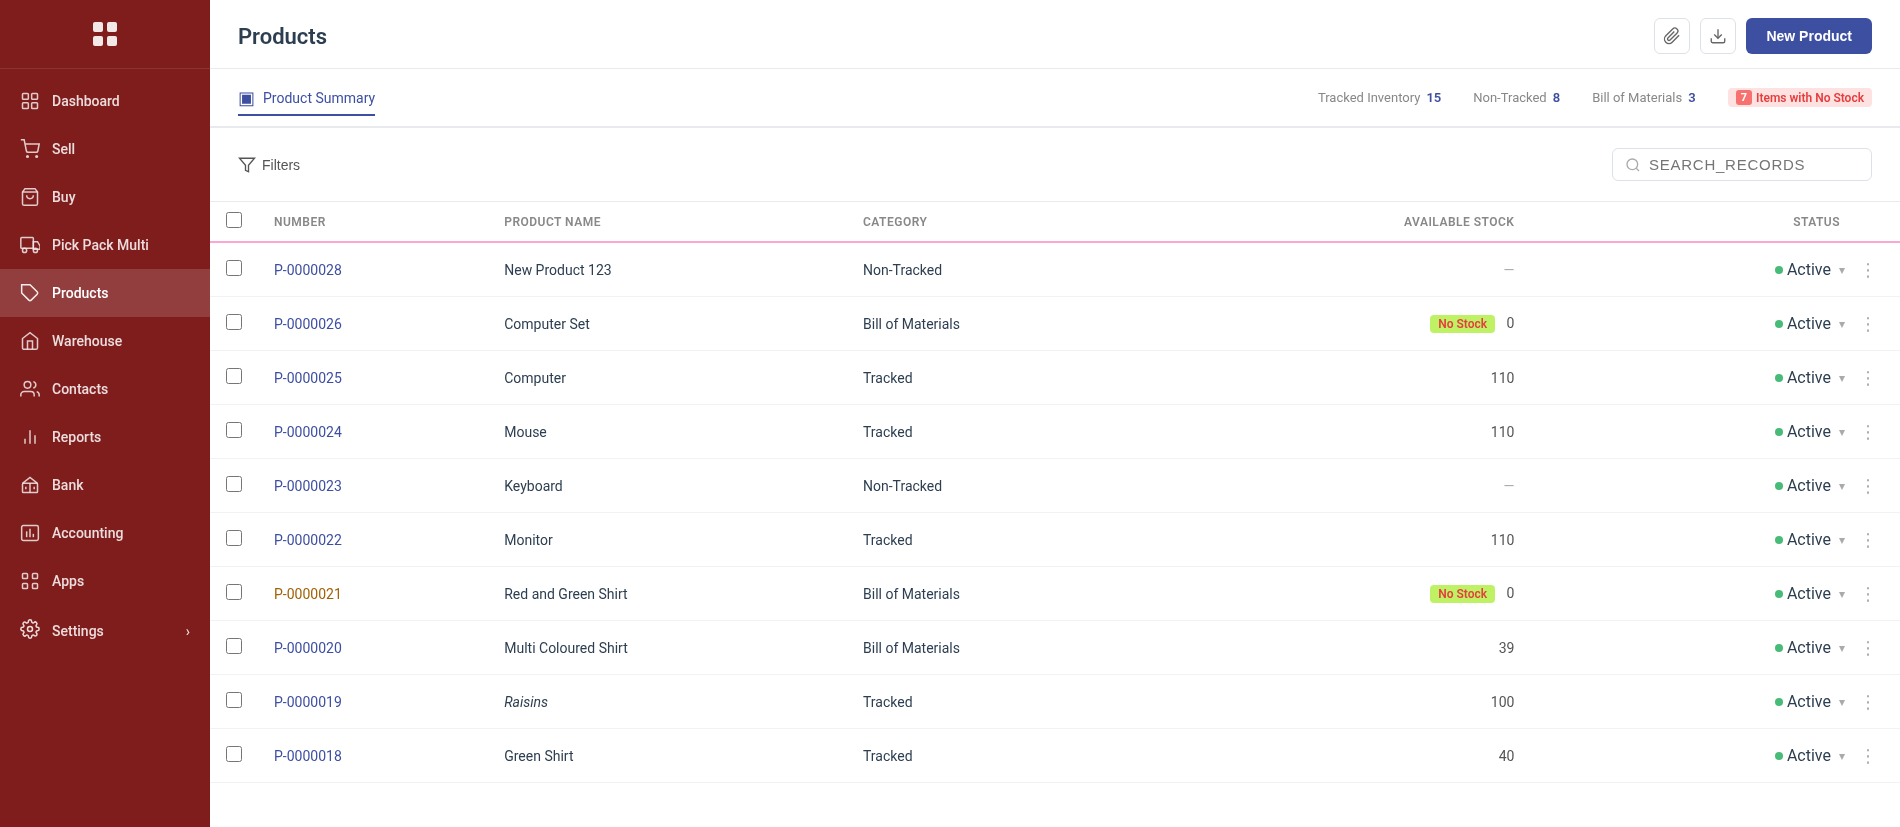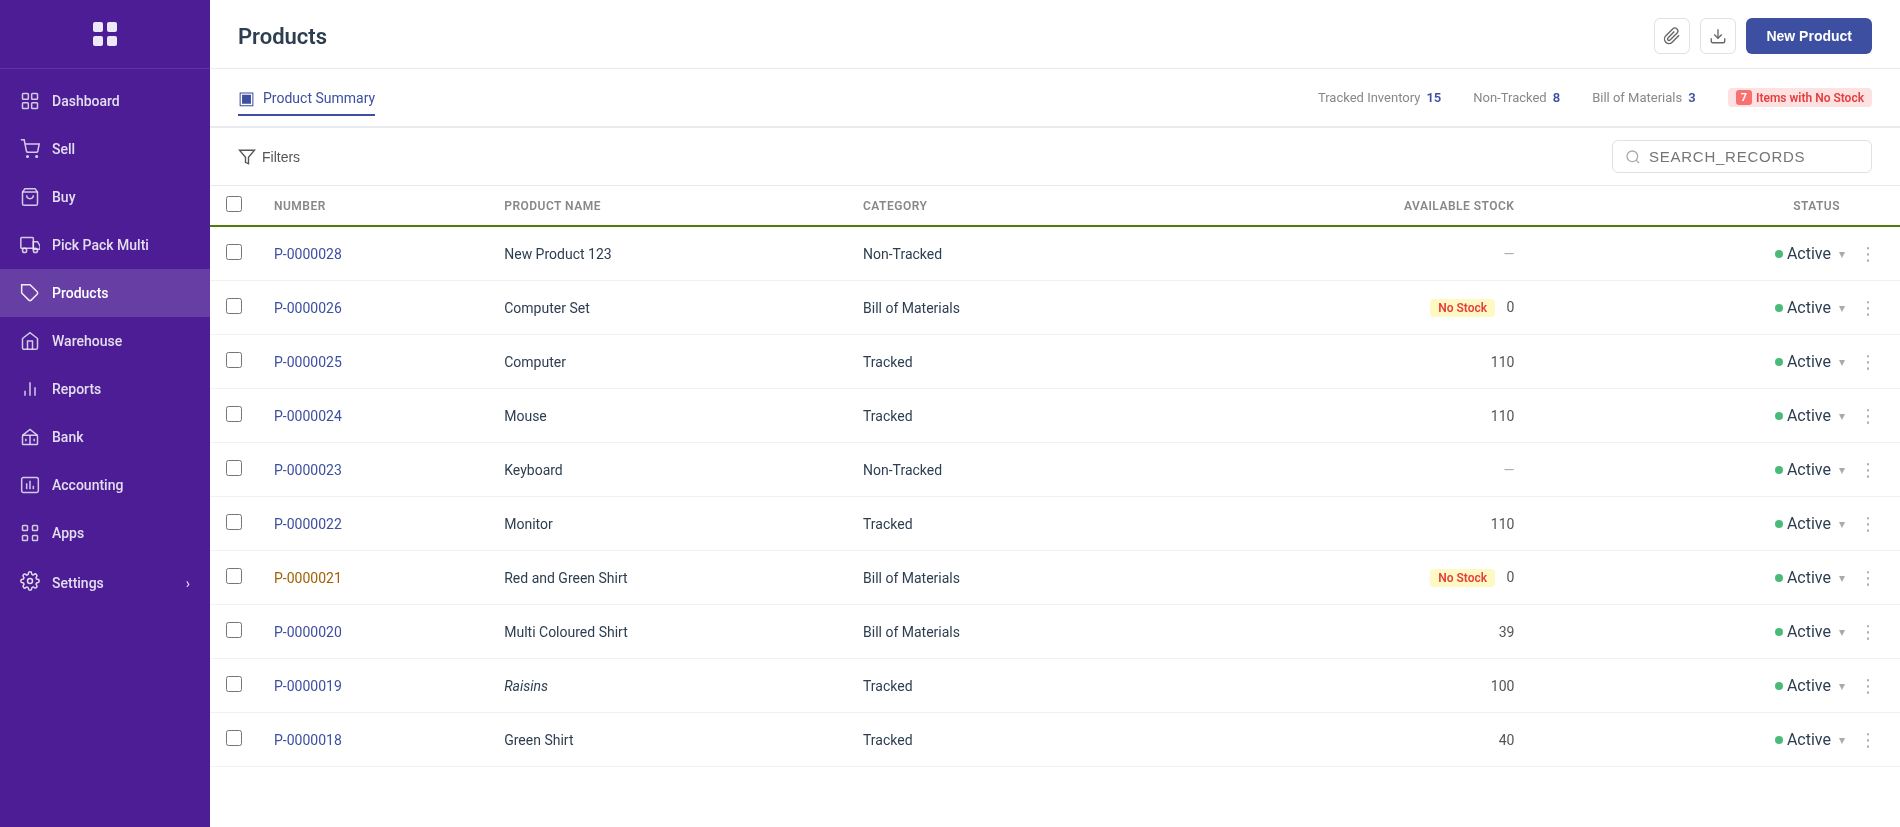--- a/index.html
+++ b/index.html
@@ -2,21 +2,21 @@
 <html><head>
   <meta charset="utf-8">
   <style>
     * { box-sizing: border-box; margin: 0; padding: 0; }
     body { font-family: -apple-system, BlinkMacSystemFont, 'Segoe UI', Roboto, sans-serif; display: flex; height: 100vh; overflow: hidden; background: #f5f6fa; }
 
     
     .sidebar {
       width: 210px;
       min-width: 210px;
-      background: #4c1d95;
+      background: #7f1d1d;
       display: flex;
       flex-direction: column;
       height: 100vh;
       overflow-y: auto;
     }
     .sidebar-logo {
       padding: 18px 20px;
       display: flex;
       align-items: center;
       justify-content: center;
@@ -130,21 +130,21 @@
       font-weight: 600;
       display: flex; align-items: center; gap: 4px;
     }
     .stat-badge-num { background: #f87171; color: #fff; border-radius: 3px; padding: 1px 5px; font-weight: 700; font-size: 11px; }
 
     
     .toolbar {
       display: flex;
       align-items: center;
       justify-content: space-between;
-      padding: 12px 28px;
+      padding: 20px 28px;
       border-bottom: 1px solid #e8eaed;
     }
     .filter-btn {
       display: flex; align-items: center; gap: 6px;
       color: #555; font-size: 14px; cursor: pointer;
       background: none; border: none;
     }
     .filter-btn svg { width: 18px; height: 18px; fill: none; stroke: currentColor; stroke-width: 1.8; }
     .search-box {
       display: flex; align-items: center;
@@ -161,41 +161,41 @@
       font-size: 15px; color: #ccc;
       background: transparent;
       text-transform: uppercase;
       letter-spacing: 0.05em;
       width: 180px;
     }
 
     
     .table-container { overflow-x: auto; }
     table { width: 100%; border-collapse: collapse; }
-    thead tr { border-bottom: 2px solid #4d7c0f; }
+    thead tr { border-bottom: 2px solid #f9a8d4; }
     th {
       text-align: left;
       padding: 10px 16px;
       font-size: 12px;
       font-weight: 600;
       color: #888;
       text-transform: uppercase;
       letter-spacing: 0.04em;
       background: #fff;
     }
     th.check-col { width: 48px; }
     th.stock-col { text-align: right; padding-right: 60px; }
     th.status-col { text-align: right; padding-right: 60px; }
     tbody tr { border-bottom: 1px solid #f0f2f5; }
     td { padding: 14px 16px; font-size: 14px; color: #2c3e50; }
     td.check-col { width: 48px; }
     td.stock-col { text-align: right; padding-right: 60px; color: #555; }
 
     .no-stock-badge {
-      background: #fef9c3;
+      background: #bef264;
       color: #e53e3e;
       border-radius: 4px;
       padding: 2px 8px;
       font-size: 12px;
       font-weight: 600;
       display: inline-block;
     }
     .status-cell {
       display: flex; align-items: center; justify-content: flex-end;
       gap: 4px;
@@ -281,20 +281,31 @@
     <div class="sidebar-item">
       <span class="icon">
         <svg viewBox="0 0 24 24">
             <path d="M3 9l9-7 9 7v11a2 2 0 01-2 2H5a2 2 0 01-2-2z"></path>
             <polyline points="9 22 9 12 15 12 15 22"></polyline>
           </svg>
       </span>
       <span>Warehouse</span>
     </div>
 
+    <div class="sidebar-item">
+      <span class="icon">
+        <svg viewBox="0 0 24 24">
+            <path d="M17 21v-2a4 4 0 00-4-4H5a4 4 0 00-4 4v2"></path>
+            <circle cx="9" cy="7" r="4"></circle>
+            <path d="M23 21v-2a4 4 0 00-3-3.87"></path>
+            <path d="M16 3.13a4 4 0 010 7.75"></path>
+          </svg>
+      </span>
+      <span>Contacts</span>
+    </div>
 
     <div class="sidebar-item">
       <span class="icon">
         <svg viewBox="0 0 24 24">
             <line x1="18" y1="20" x2="18" y2="10"></line>
             <line x1="12" y1="20" x2="12" y2="4"></line>
             <line x1="6" y1="20" x2="6" y2="14"></line>
           </svg>
       </span>
       <span>Reports</span>

